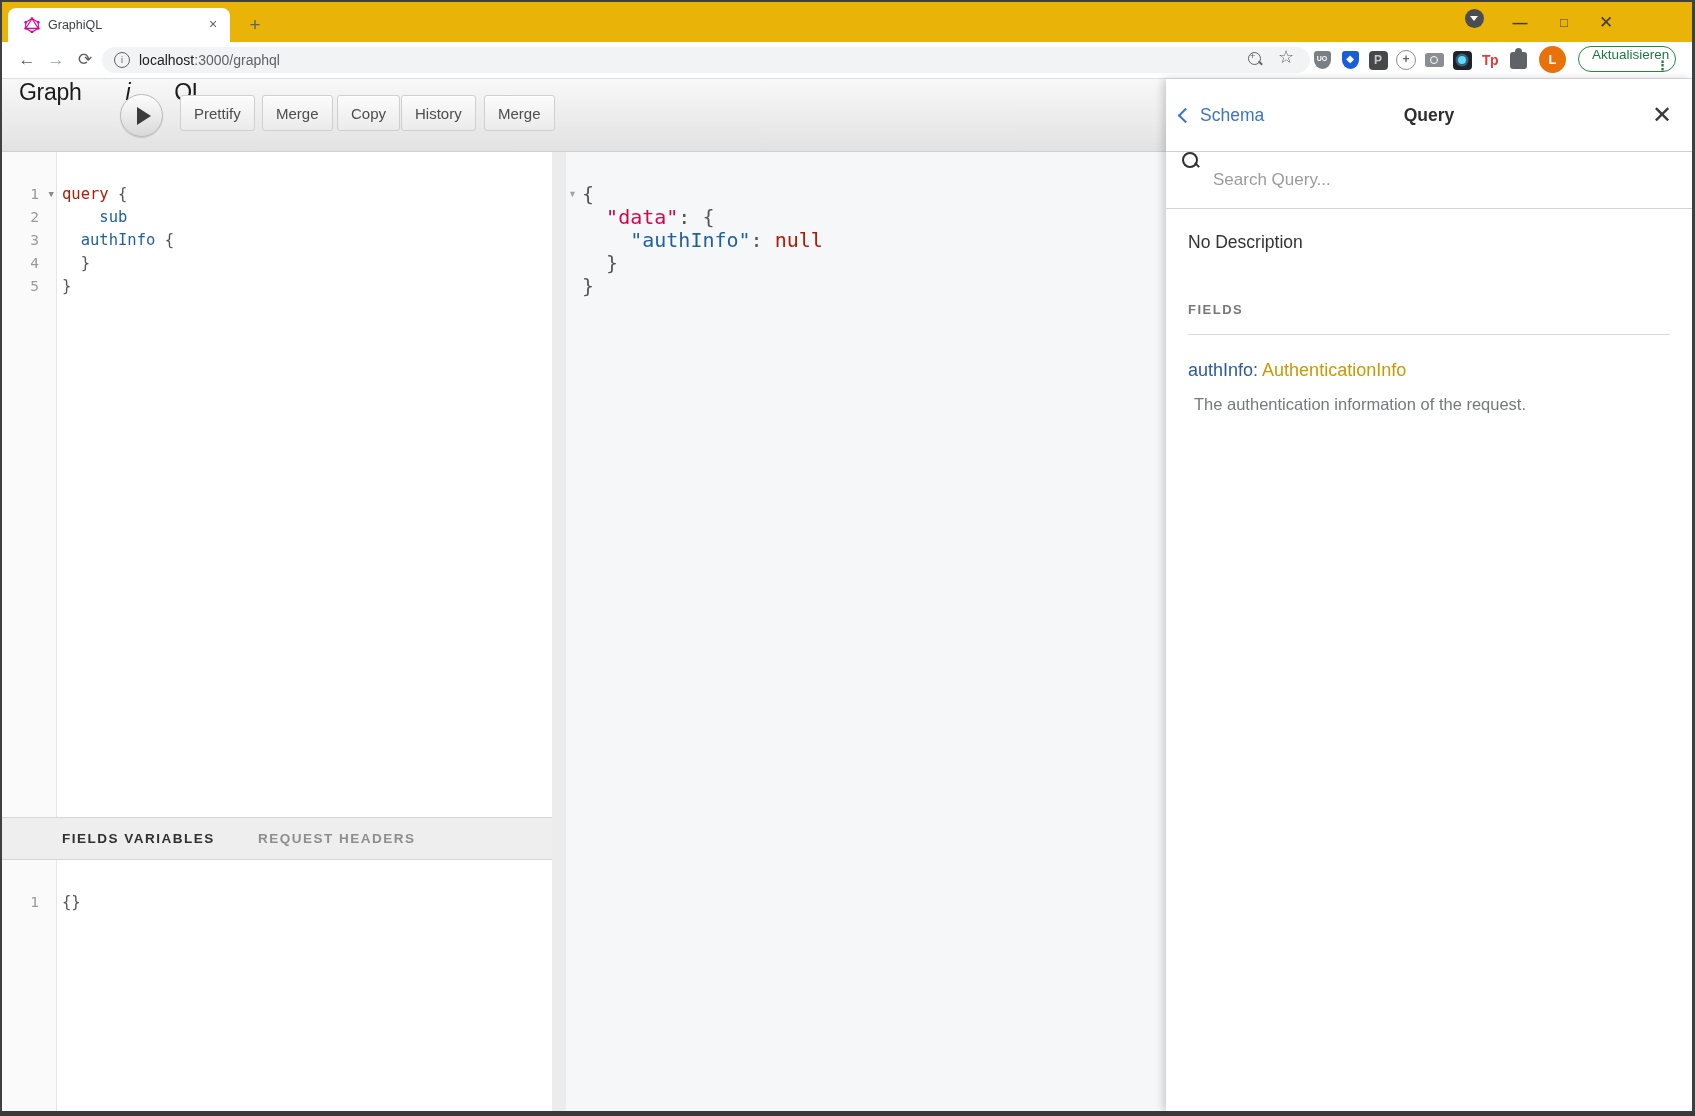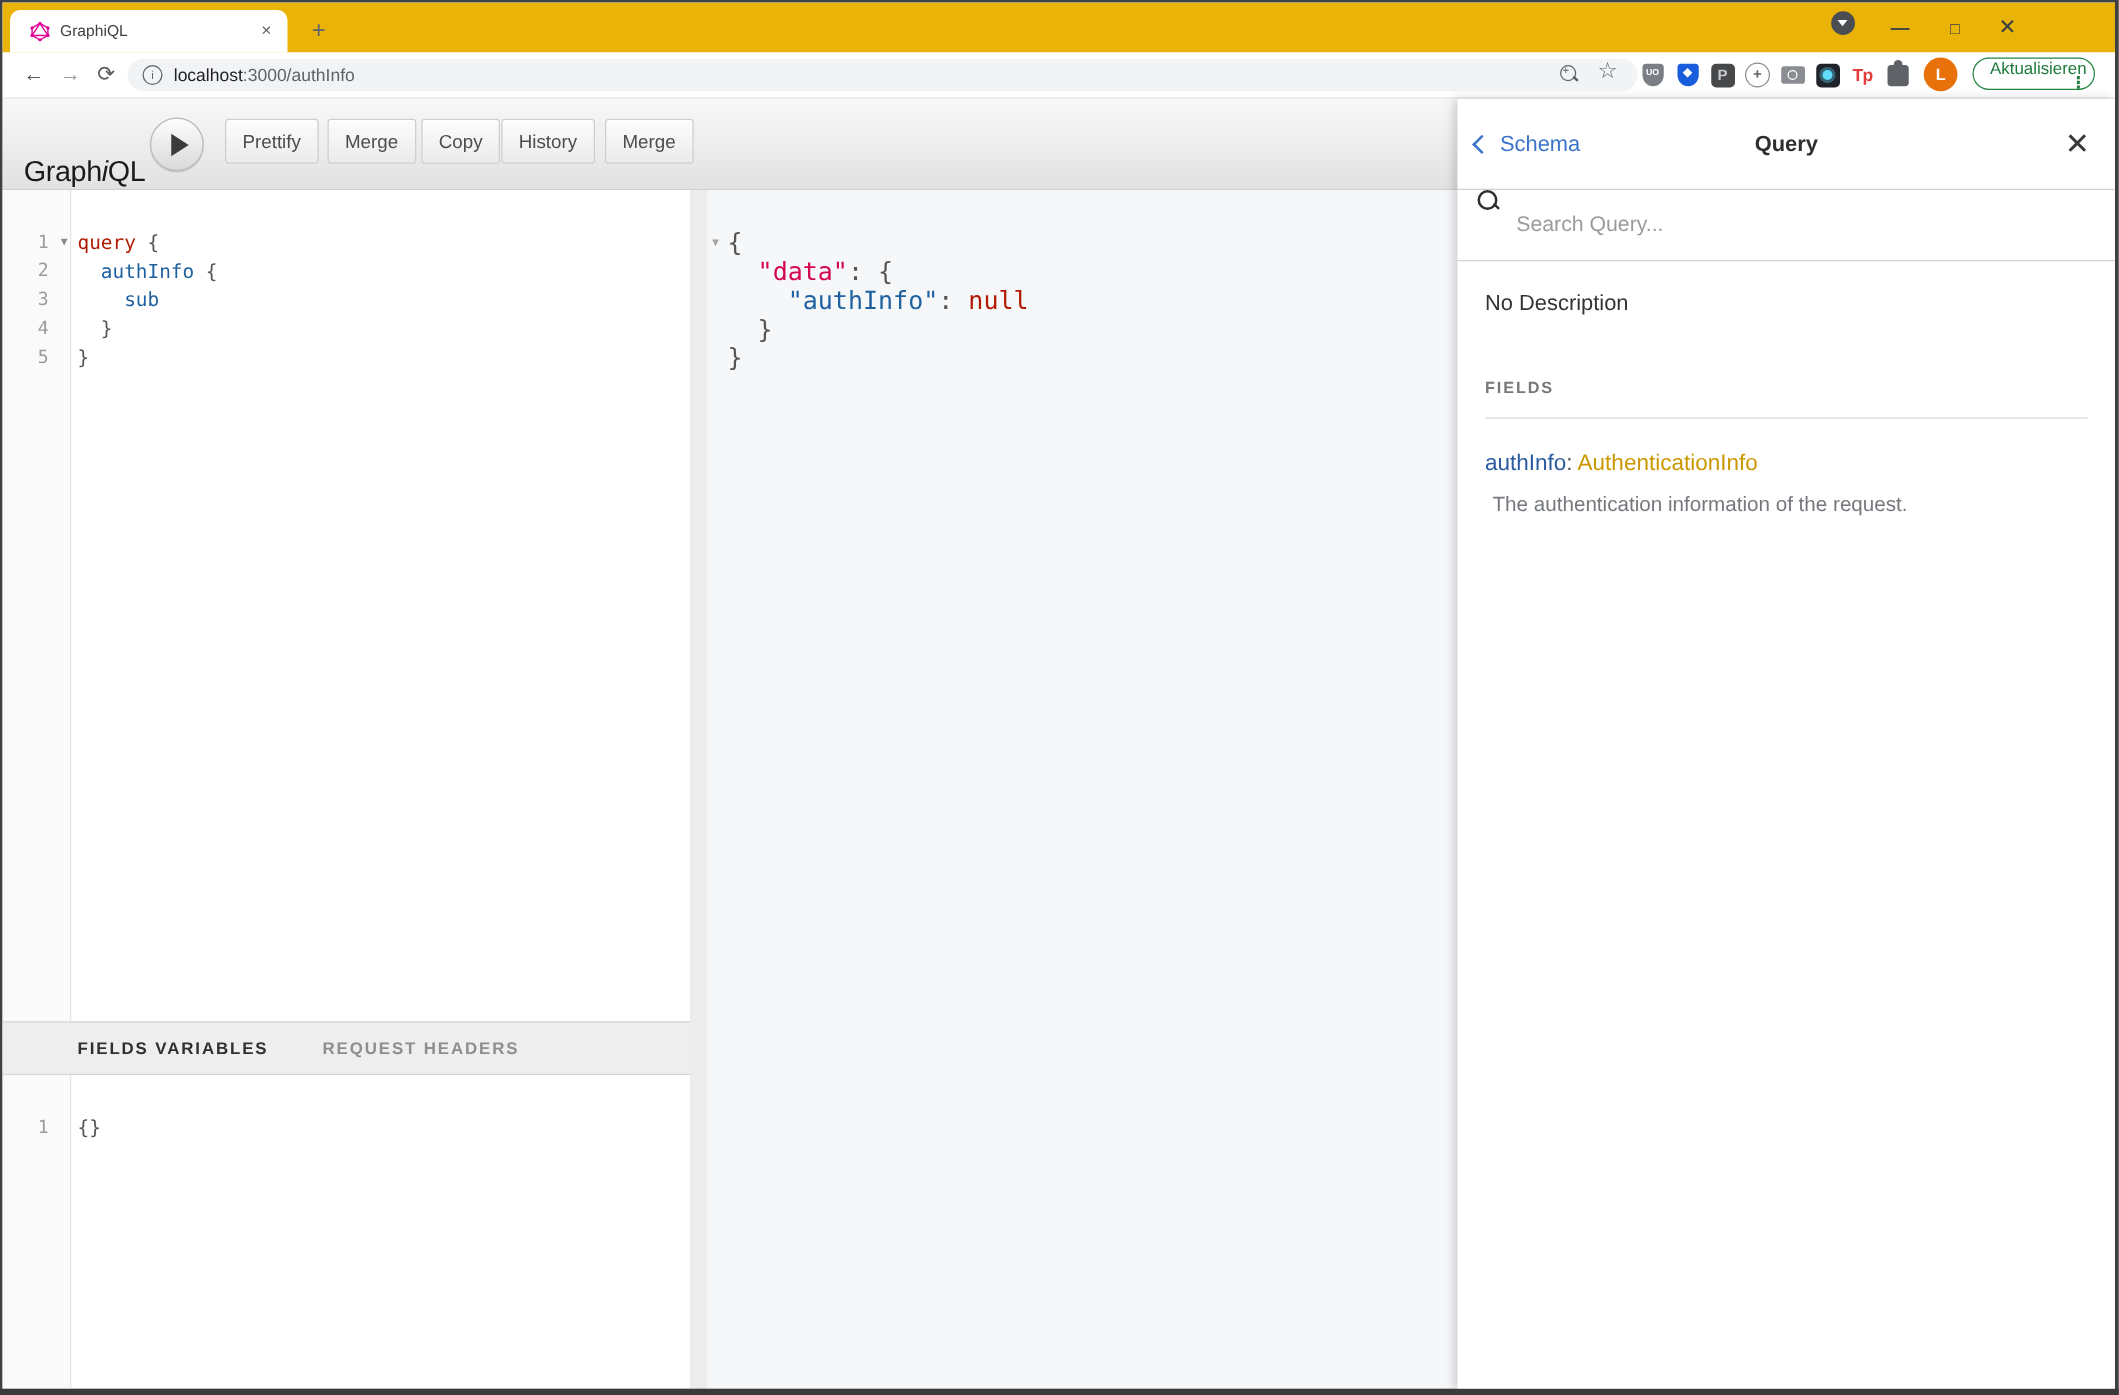--- a/index.html
+++ b/index.html
@@ -65,22 +65,22 @@
   .update-pill{position:absolute;left:1576px;top:4px;height:26px;border:1.5px solid #248643;border-radius:14px;
                display:flex;align-items:flex-end;padding:0 6px 0 13px;box-sizing:border-box;flex-direction:column;}
   .update-pill .lbl{color:#1d7a3c;font-size:13.5px;}
   .update-pill .dots{color:#1d7a3c;font-size:13px;font-weight:bold;margin-left:7px;letter-spacing:0;line-height:8px;}
 
   
   .page{position:absolute;top:77px;left:0;right:0;bottom:0;display:flex;}
   .main-col{width:1164px;flex:0 0 auto;display:flex;flex-direction:column;}
   .gql-toolbar{height:72px;flex:0 0 auto;background:linear-gradient(#f8f8f8,#e2e2e2);
                border-bottom:1px solid #d0d0d0;position:relative;}
-  .logo{position:absolute;left:17px;top:0;height:72px;display:flex;align-items:flex-end;
-        font-size:23px;color:#1b1b1b;letter-spacing:-0.3px;}
+  .logo{position:absolute;left:17px;top:0;height:72px;display:flex;align-items:flex-start;
+        font-size:23px;color:#1b1b1b;letter-spacing:-0.3px;gap:44px;}
   .logo .it{font-style:italic;}
   .play-btn{position:absolute;left:118px;top:15px;width:41px;height:41px;border-radius:50%;
             background:linear-gradient(#fdfdfd,#d9d9d9);border:1px solid #b9b9b9;
             box-shadow:0 1px 1px rgba(0,0,0,.15);display:flex;align-items:center;justify-content:center;}
   .play-btn i{width:0;height:0;border-left:14px solid #3b3b3b;border-top:9px solid transparent;
               border-bottom:9px solid transparent;margin-left:5px;}
   .tbtn{position:absolute;top:16px;height:36px;background:linear-gradient(#fcfcfc,#ebebeb);
         border:1px solid #cfcfcf;border-radius:3px;color:#4d4d4d;font-size:15px;
         display:flex;align-items:center;padding:0 13px;box-sizing:border-box;
         box-shadow:inset 0 1px 0 #fff;}
@@ -178,21 +178,21 @@
     <div class="wbtn max">□</div>
     <div class="wbtn cls">✕</div>
   </div>
 
   <div class="navbar">
     <div class="navico" style="left:14px">←</div>
     <div class="navico fwd" style="left:43px">→</div>
     <div class="navico" style="left:72px">⟳</div>
     <div class="omnibox">
       <i class="info-ico">i</i>
-      <span class="url"><span>localhost</span><span class="rest">:3000/authInfo</span></span>
+      <span class="url"><span>localhost</span><span class="rest">:3000/graphql</span></span>
     </div>
     <div class="zoom-ico lens plus"></div>
     <div class="star-ico">☆</div>
     <div class="ext" style="left:1308px">
         <span class="shield">UO</span>
       </div>
     <div class="ext" style="left:1336px">
         <span class="shield bw">◆</span>
       </div>
     <div class="ext" style="left:1364px">
@@ -247,22 +247,22 @@
           <div class="q-editor">
             <div class="gutter">
               <div class="ln"><span>1</span><span class="fold">▼</span></div>
               <div class="ln">2</div>
               <div class="ln">3</div>
               <div class="ln">4</div>
               <div class="ln">5</div>
             </div>
             <div class="codearea">
               <div class="cl"><span class="t-kw">query</span><span class="t-pun"> {</span></div>
+              <div class="cl"><span class="t-pun">    </span><span class="t-prop">sub</span></div>
               <div class="cl"><span class="t-pun">  </span><span class="t-prop">authInfo</span><span class="t-pun"> {</span></div>
-              <div class="cl"><span class="t-pun">    </span><span class="t-prop">sub</span></div>
               <div class="cl"><span class="t-pun">  }</span></div>
               <div class="cl"><span class="t-pun">}</span></div>
             </div>
           </div>
           <div class="varbar">
             <span class="vtab active">FIELDS VARIABLES</span>
             <span class="vtab idle">REQUEST HEADERS</span>
           </div>
           <div class="v-editor">
             <div class="gutter">

